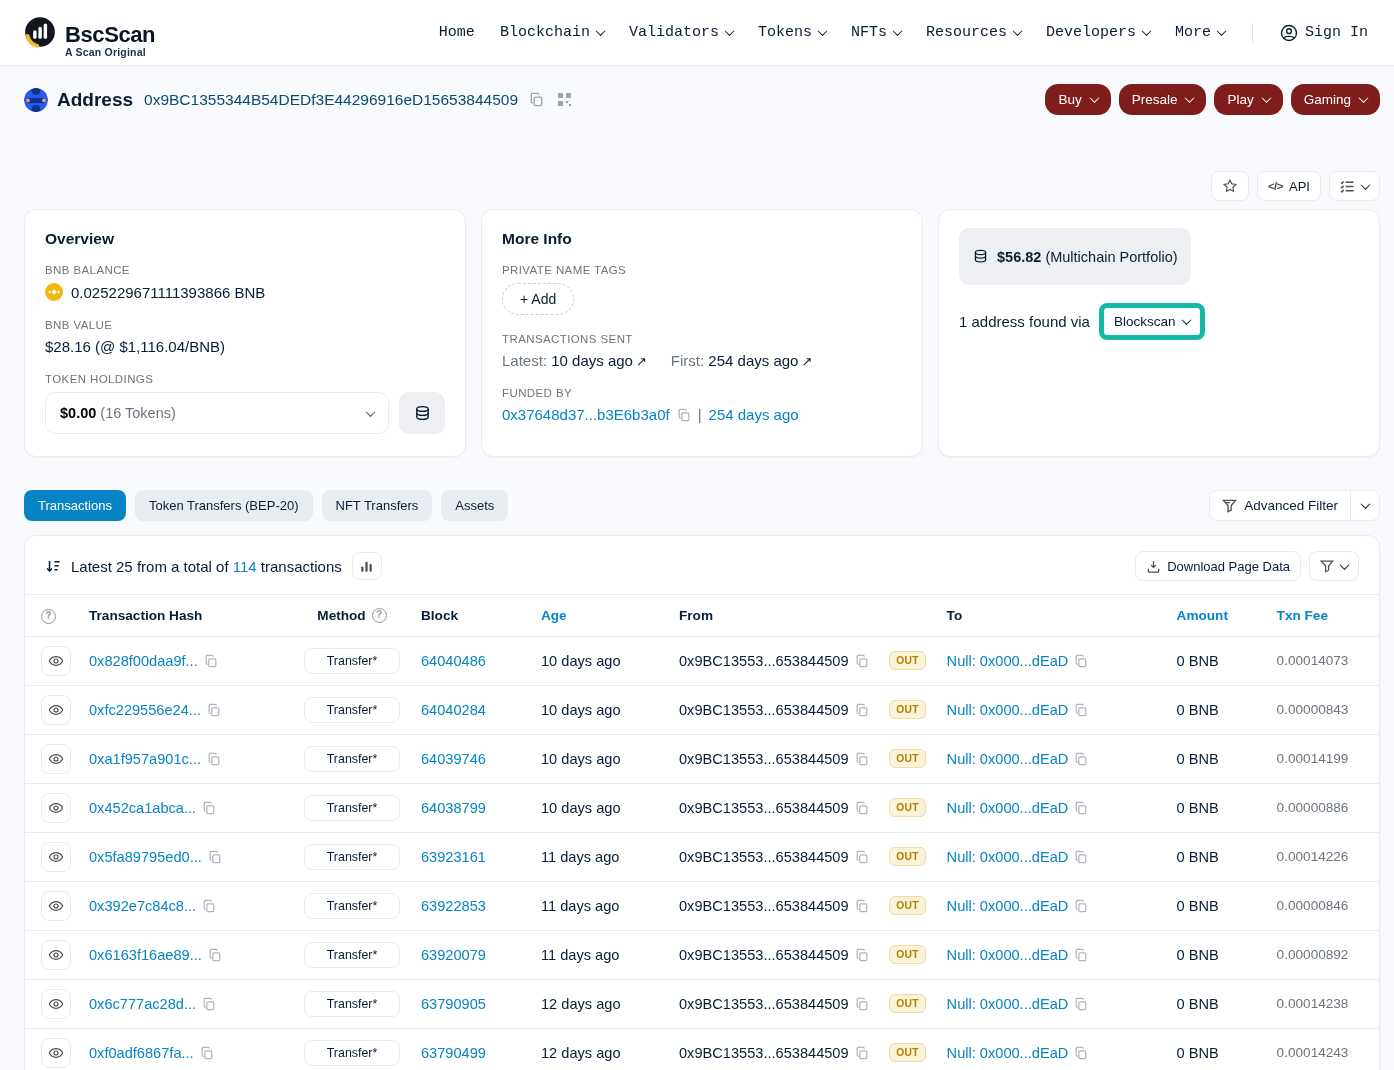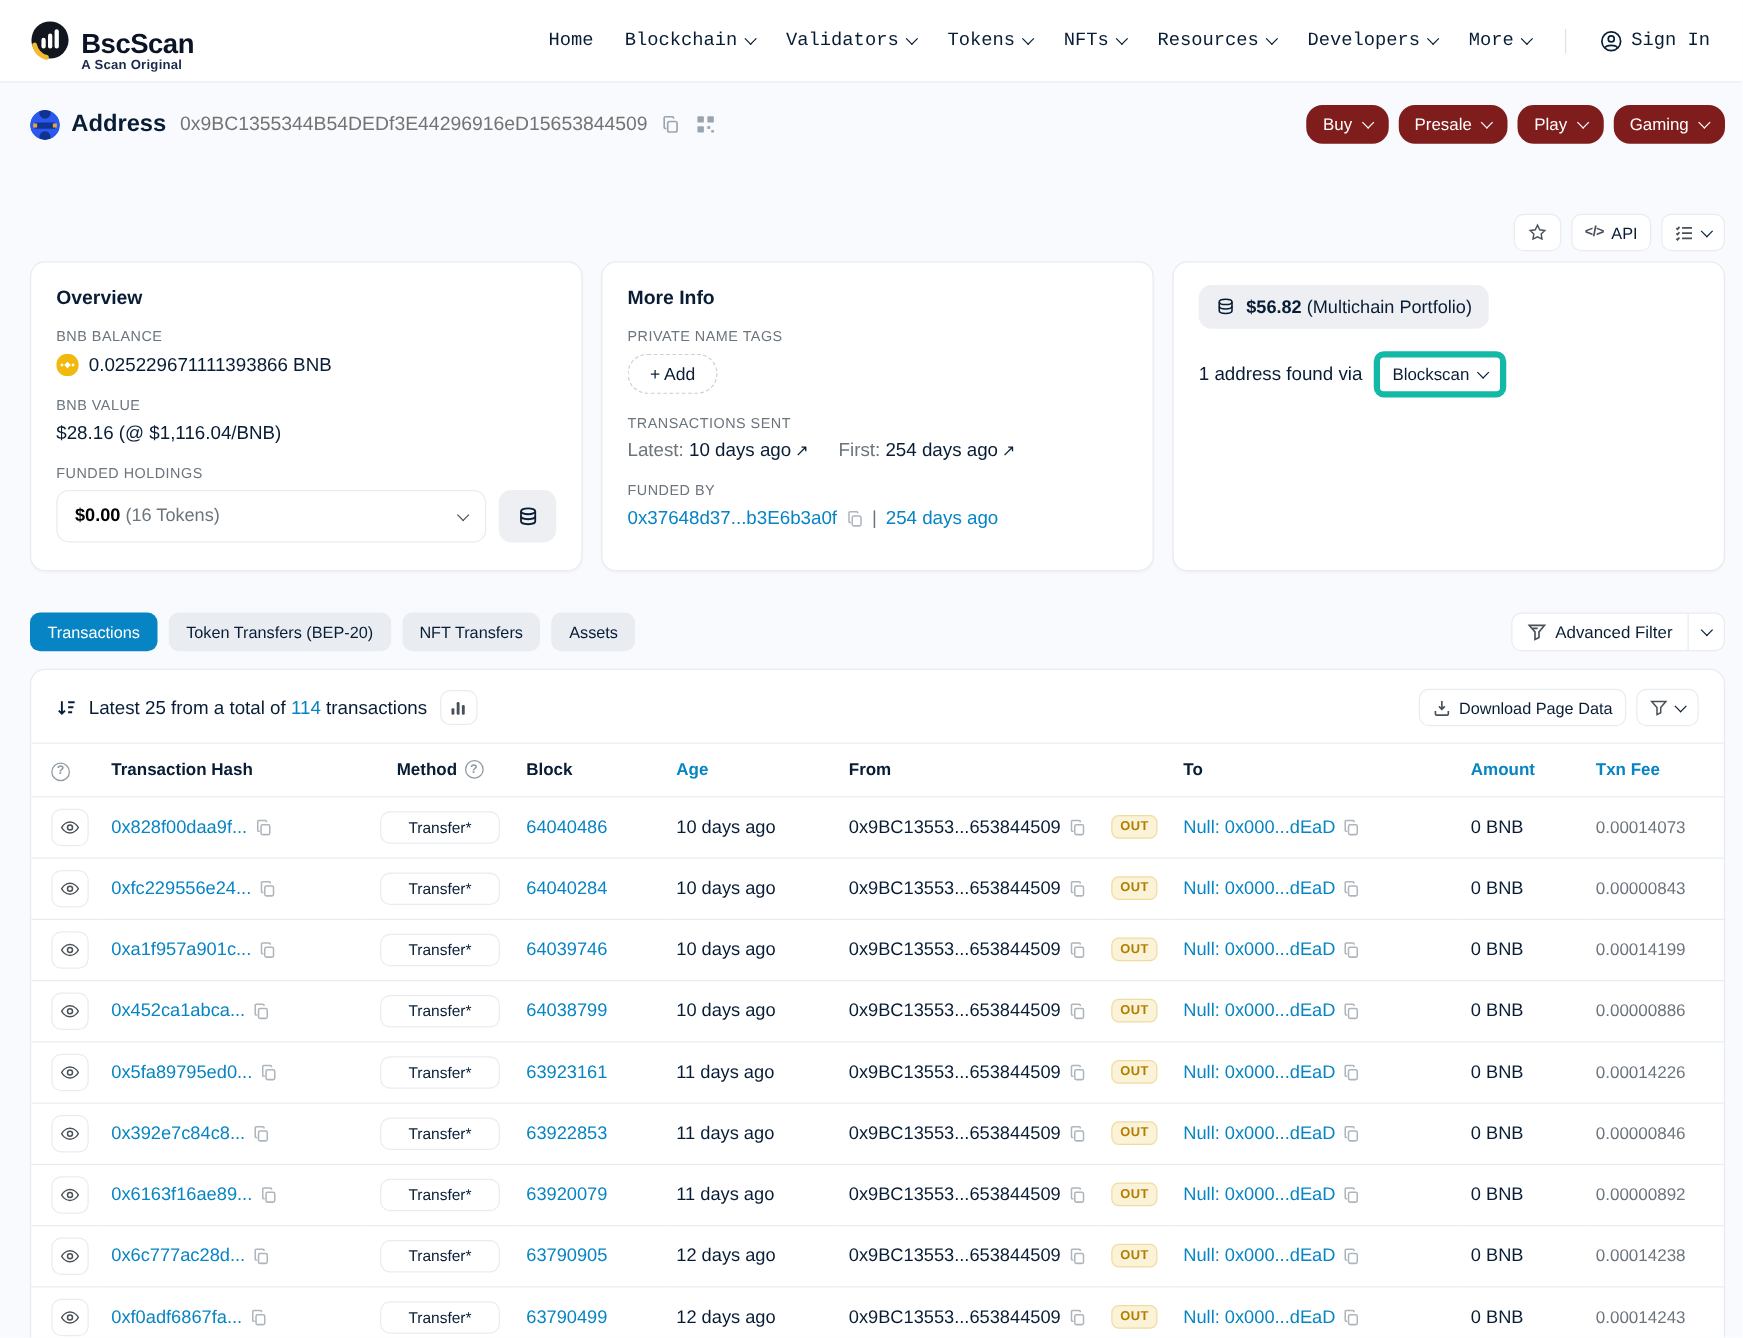--- a/index.html
+++ b/index.html
@@ -26,21 +26,21 @@
   .chev { width:7px; height:7px; border-right:1.7px solid currentColor; border-bottom:1.7px solid currentColor;
           display:inline-block; transform:rotate(45deg) translate(-1px,-1px); margin-left:1px; }
   .nav-divider { width:1px; height:20px; background:#dee2e6; margin:0 2px; }
   .signin { gap:7px; font-weight:500; }
 
   
   .main { padding:0 14px 0 24px; }
   .addr-row { display:flex; align-items:center; gap:9px; margin-top:18px; }
   .avatar { width:24px; height:24px; border-radius:50%; overflow:hidden; flex:0 0 auto; }
   .addr-title { font-size:19px; font-weight:700; margin:0 2px 0 0; }
-  .addr-value { font-size:15.5px; color:#737373; }
+  .addr-value { font-size:15.5px; color:#0c4a6e; }
   .icon-ghost { background:none; border:none; padding:2px; color:#9aa4af; display:flex; align-items:center; }
   .addr-actions { margin-left:auto; display:flex; gap:8px; }
   .btn-primary {
     background:#7f1d1d; border:none; color:#fff; border-radius:13px; padding:8px 13px;
     font-size:13.5px; font-weight:500; display:flex; align-items:center; gap:8px;
   }
   .btn-primary .chev { border-width:1.8px; }
 
   .util-row { display:flex; justify-content:flex-end; gap:8px; margin-top:56px; }
   .btn-light {
@@ -74,21 +74,21 @@
   }
   .add-pill {
     border:1px dashed #c9d0d8; background:#fff; border-radius:999px; padding:7px 17px;
     font-size:14px; color:#081d35;
   }
   .txn-sent { display:flex; gap:24px; font-size:15px; align-items:center; }
   .arrow { font-size:13px; margin-left:3px; color:#081d35; }
   .funded { display:flex; align-items:center; gap:7px; font-size:15px; }
   .pill-gray {
     display:inline-flex; align-items:center; gap:8px; background:#edeff3; border:none;
-    border-radius:10px; padding:9px 13px; font-size:14.5px; color:#081d35;
+    border-radius:10px; padding:20px 13px; font-size:14.5px; color:#081d35;
   }
   .found-via { display:flex; align-items:center; gap:9px; margin-top:18px; font-size:15px; }
   .dd-btn {
     background:#fff; border:5px solid #14b8a6; border-radius:8px; padding:6px 10px;
     font-size:13.5px; display:flex; align-items:center; gap:7px; color:#081d35;
   }
 
   
   .tabs-row { display:flex; align-items:center; gap:9px; margin-top:33px; }
   .tab {
@@ -284,21 +284,21 @@
             <rect x="13.8" y="8.9" width="2.2" height="2.2" fill="#fff" transform="rotate(45 14.9 10)"></rect>
           </svg>
           <span class="val">0.025229671111393866 BNB</span>
         </div>
       </div>
       <div class="sect">
         <div class="lbl">BNB VALUE</div>
         <span class="val">$28.16 (@ $1,116.04/BNB)</span>
       </div>
       <div>
-        <div class="lbl">FUNDED HOLDINGS</div>
+        <div class="lbl">TOKEN HOLDINGS</div>
         <div class="select-line">
           <button class="select-box">
             <span><span class="bold">$0.00</span>&nbsp;<span class="muted">(16 Tokens)</span></span>
             <span class="chev"></span>
           </button>
           <button class="sq-btn">
             <svg class="ic" width="19" height="19" viewBox="0 0 20 20" fill="none" stroke="#081d35" stroke-width="1.5">
               <ellipse cx="10" cy="5.3" rx="6" ry="2.5"></ellipse>
               <path d="M4 5.3v4.2c0 1.4 2.7 2.5 6 2.5s6-1.1 6-2.5V5.3"></path>
               <path d="M4 9.5v4.2c0 1.4 2.7 2.5 6 2.5s6-1.1 6-2.5V9.5"></path>

